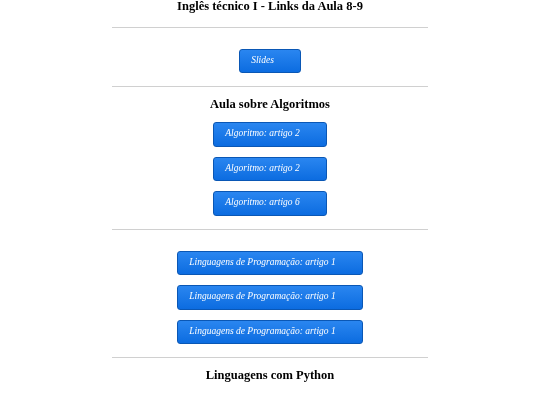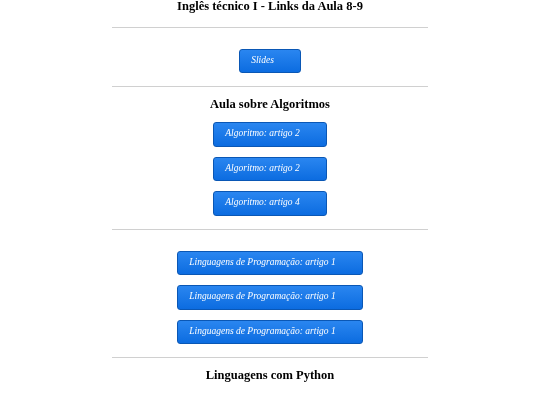--- a/index.html
+++ b/index.html
@@ -90,21 +90,21 @@
 
     <h3 class="heading">Aula sobre Algoritmos</h3>
 
     <div class="btn-row">
       <a class="btn" href="#">Algoritmo: artigo 2</a>
     </div>
     <div class="btn-row">
       <a class="btn" href="#">Algoritmo: artigo 2</a>
     </div>
     <div class="btn-row">
-      <a class="btn" href="#">Algoritmo: artigo 4</a>
+      <a class="btn" href="#">Algoritmo: artigo 6</a>
     </div>
 
     <hr class="rule">
 
 
     <div class="btn-row">
       <a class="btn" href="#">Linguagens de Programação: artigo 1</a>
     </div>
     <div class="btn-row">
       <a class="btn" href="#">Linguagens de Programação: artigo 1</a>

